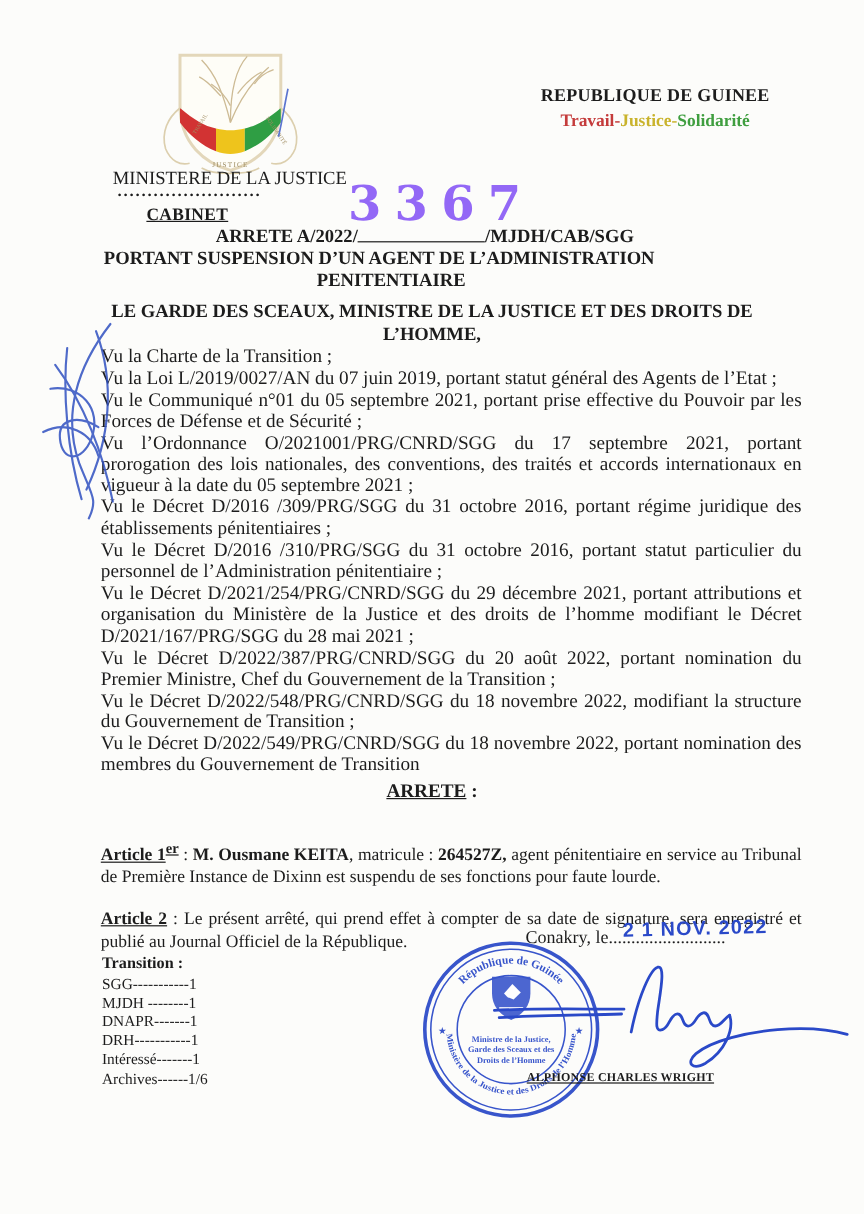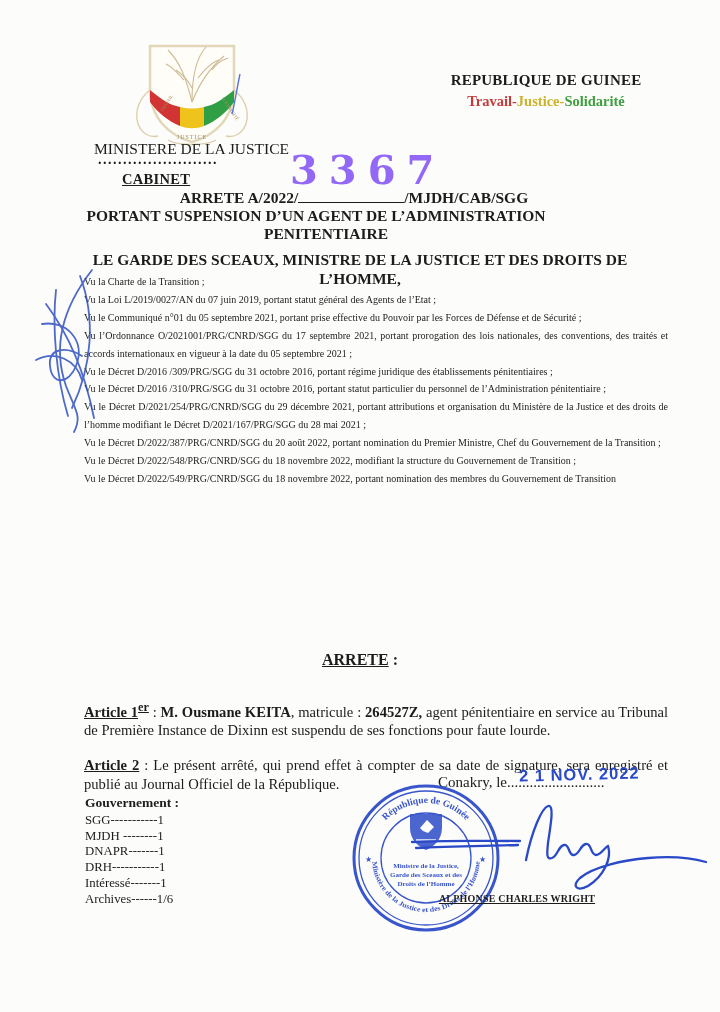--- a/index.html
+++ b/index.html
@@ -17,21 +17,21 @@
   .cabinet{left:122px;top:171px;font-weight:bold;font-size:14.5px;letter-spacing:.3px;text-decoration:underline;}
   .stamp-number{left:290px;top:146px;color:#8b5cf6;font-size:40px;font-weight:bold;
                 font-family:"DejaVu Serif",serif;letter-spacing:11px;opacity:.92;}
   
   .title1{left:0;top:189px;width:708px;text-align:center;font-weight:bold;font-size:15.5px;}
   .blank-line{display:inline-block;width:106px;height:12px;border-bottom:1.6px solid #1c1c1c;}
   .title2{left:0;top:207px;width:632px;text-align:center;font-weight:bold;font-size:15.5px;}
   .title3{left:0;top:225px;width:652px;text-align:center;font-weight:bold;font-size:15.5px;}
   .authority{left:40px;top:251px;width:640px;text-align:center;font-weight:bold;font-size:15.5px;line-height:18.5px;}
   
-  .visas{left:84px;top:273px;width:584px;font-size:10px;line-height:17.9px;text-align:justify;}
+  .visas{left:84px;top:289px;width:584px;font-size:16px;line-height:17.9px;text-align:justify;}
   .visas p{margin:0;}
   
   .arrete-heading{left:0;top:651px;width:720px;text-align:center;font-weight:bold;font-size:16px;}
   .arrete-heading .u{text-decoration:underline;}
   .articles{left:84px;top:682px;width:584px;font-size:14.6px;line-height:18.6px;text-align:justify;}
   .articles p{margin:16px 0 16px 0;}
   .art-label{font-weight:bold;text-decoration:underline;}
   .b{font-weight:bold;}
   
   .ampliations{left:85px;top:795px;font-size:12.8px;line-height:15.8px;}
@@ -110,21 +110,21 @@
   </div>
 
   <div class="abs arrete-heading"><span class="u">ARRETE</span><span> :</span></div>
 
   <div class="abs articles">
     <p><span class="art-label">Article 1</span><sup class="art-label">er</sup><span> : </span><span class="b">M. Ousmane KEITA</span><span>, matricule : </span><span class="b">264527Z,</span><span> agent pénitentiaire en service au Tribunal de Première Instance de Dixinn est suspendu de ses fonctions pour faute lourde.</span></p>
     <p><span class="art-label">Article 2</span><span> : </span><span>Le présent arrêté, qui prend effet à compter de sa date de signature, sera enregistré et publié au Journal Officiel de la République.</span></p>
   </div>
 
   <div class="abs ampliations">
-    <div class="head">Gouvernement :</div>
+    <div class="head">Transition :</div>
     <div>SGG-----------1</div>
     <div>MJDH --------1</div>
     <div>DNAPR-------1</div>
     <div>DRH-----------1</div>
     <div>Intéressé-------1</div>
     <div>Archives------1/6</div>
   </div>
 
   <div class="abs conakry"><span>Conakry, le</span><span>..........................</span></div>
   <div class="abs date-stamp">2 1 NOV. 2022</div>

